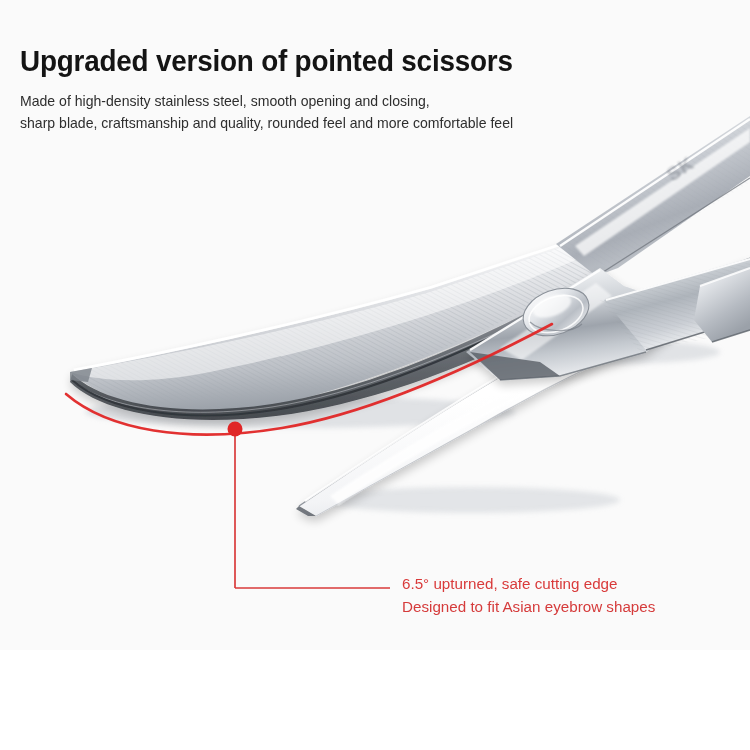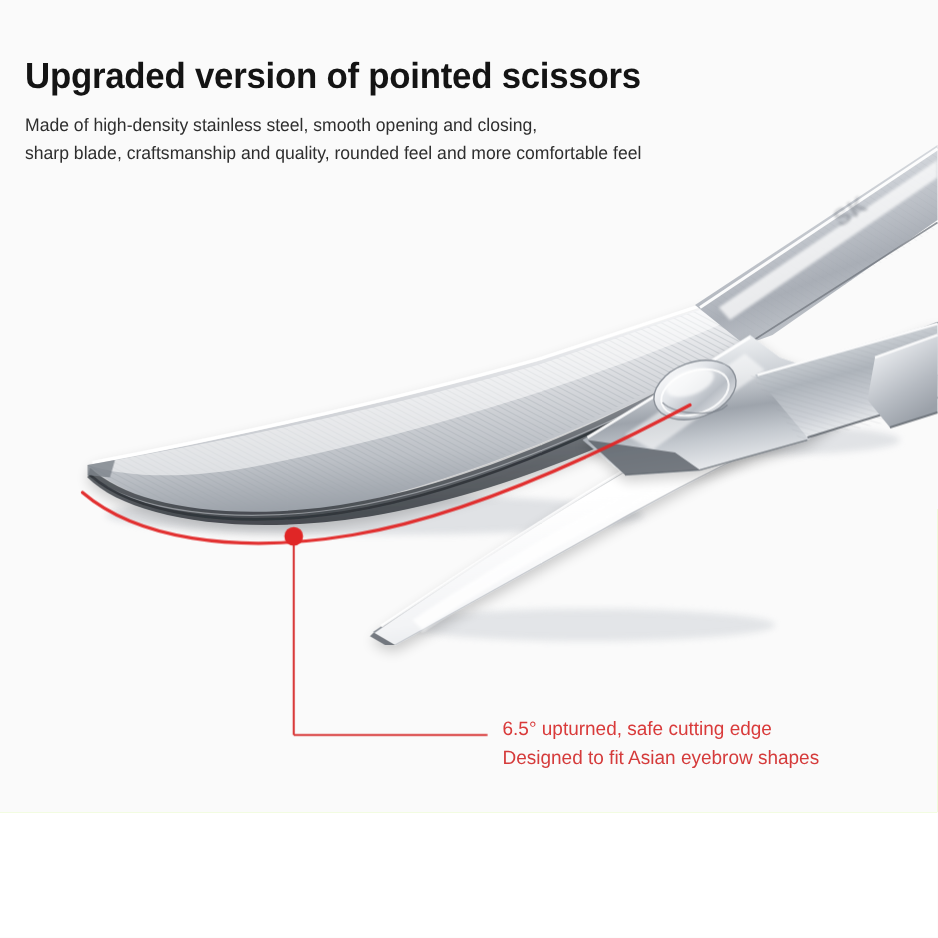--- a/index.html
+++ b/index.html
@@ -8,21 +8,21 @@
     padding: 0;
     background: #ffffff;
   }
   body {
     font-family: "Liberation Sans", "DejaVu Sans", sans-serif;
   }
   #page {
     position: relative;
     width: 750px;
     height: 650px;
-    background: #bef264;
+    background: #5eead4;
     overflow: hidden;
   }
 
   
   #header-block {
     position: absolute;
     left: 20px;
     top: 44px;
     width: 700px;
   }

